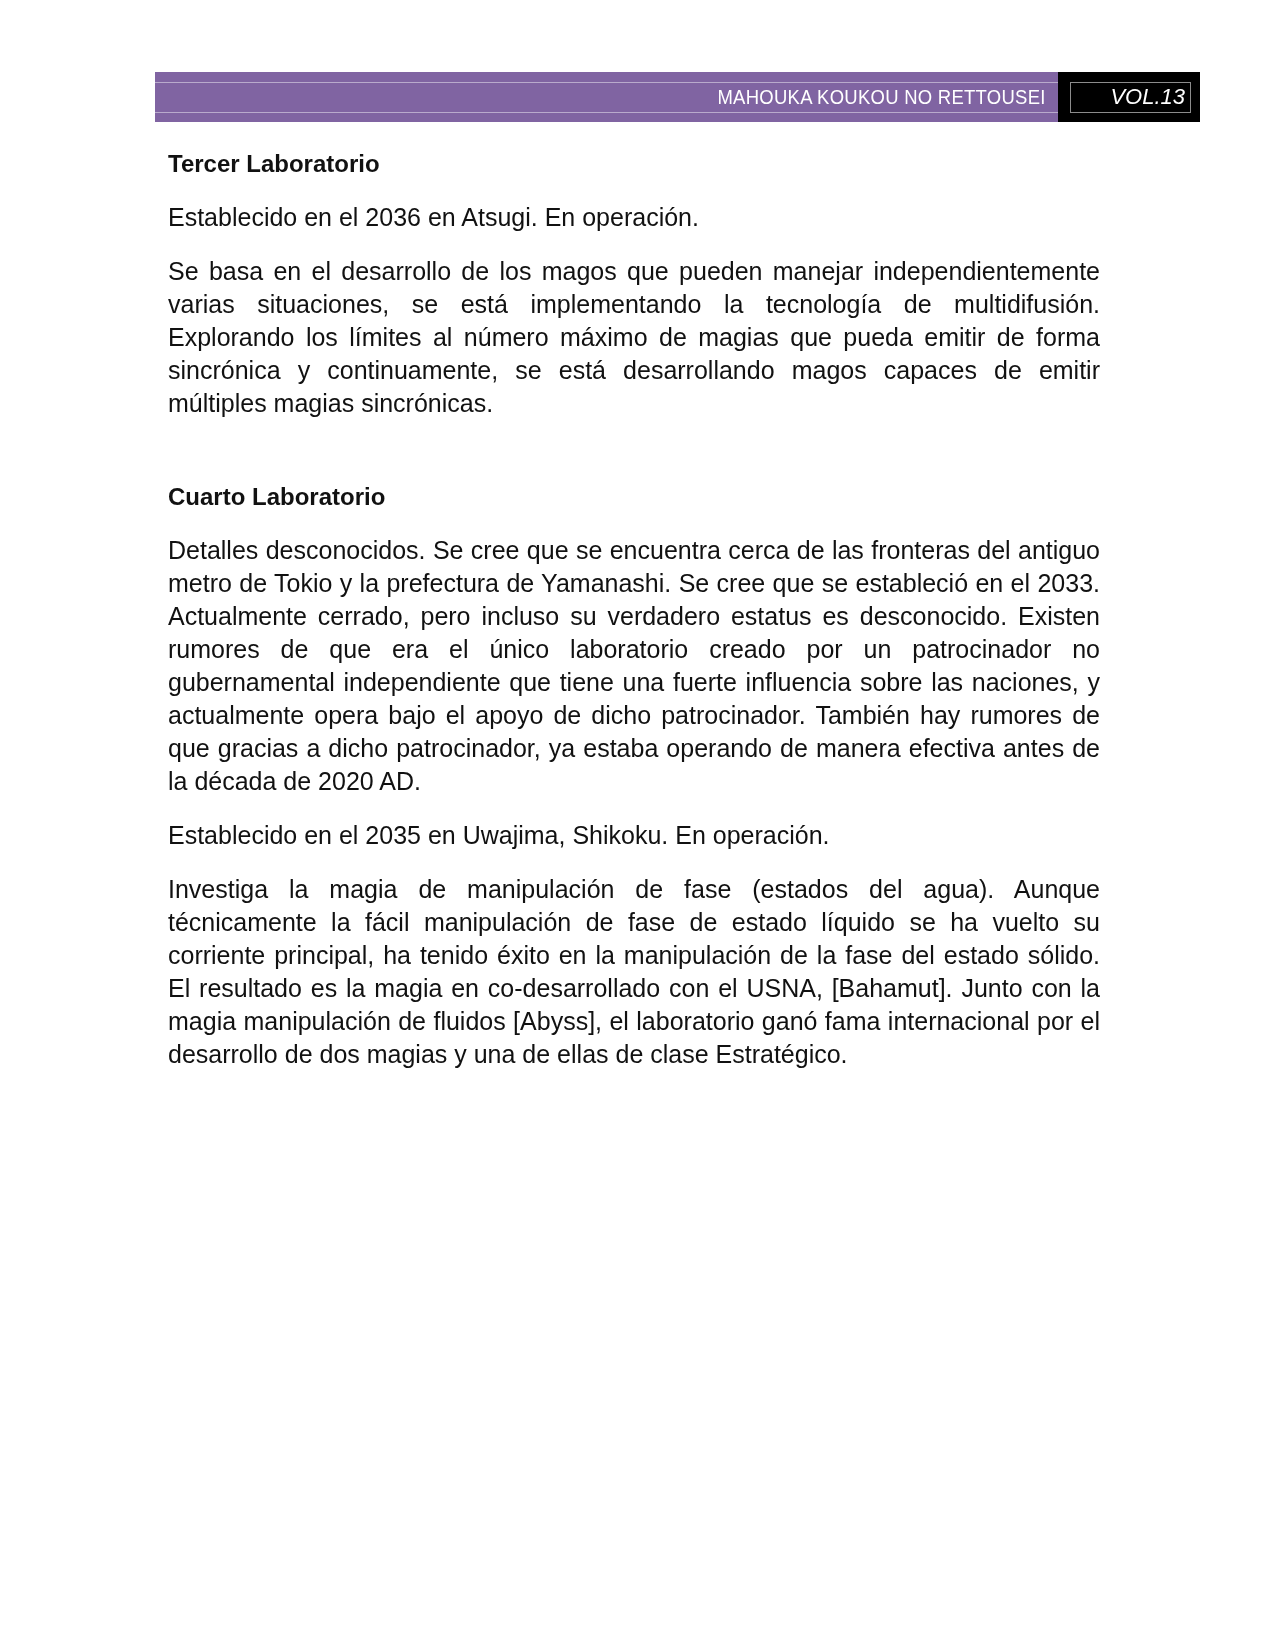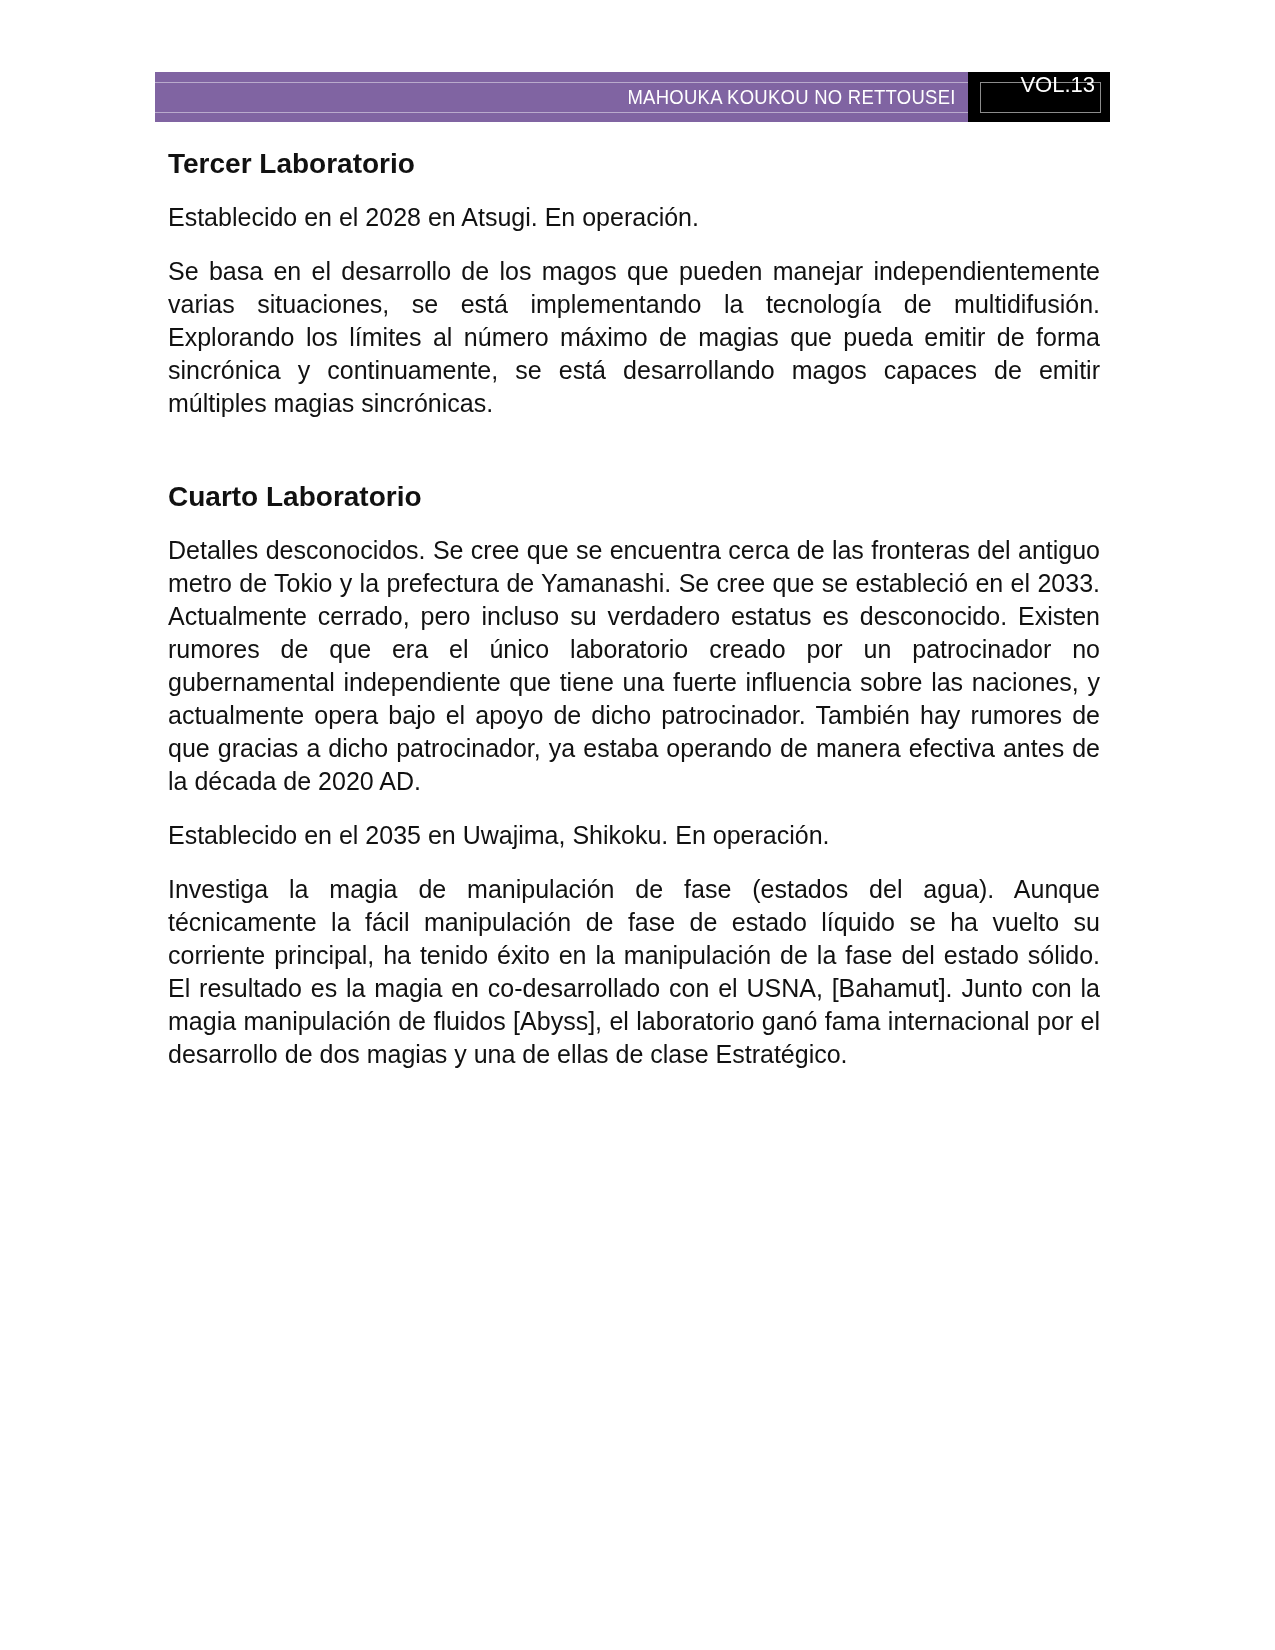--- a/index.html
+++ b/index.html
@@ -16,21 +16,21 @@
     overflow: hidden;
     font-family: "Liberation Sans", sans-serif;
     color: #111111;
   }
 
   
   .banner {
     position: absolute;
     left: 155px;
     top: 72px;
-    width: 955px;
+    width: 1045px;
     height: 50px;
     display: flex;
   }
   .banner-purple {
     position: relative;
     flex: 1 1 auto;
     display: flex;
     align-items: center;
     justify-content: flex-end;
   }
@@ -51,22 +51,23 @@
     color: #ffffff;
     white-space: nowrap;
     padding-right: 14px;
     transform: scaleX(0.88);
     transform-origin: right center;
   }
   .banner-vol {
     position: relative;
     flex: 0 0 142px;
     display: flex;
-    align-items: flex-start;
+    align-items: center;
     justify-content: flex-end;
+    font-style: italic;
   }
   .banner-vol .inner-frame {
     position: absolute;
     left: 12px;
     right: 9px;
     top: 10px;
     bottom: 9px;
     border: 1px solid #8c8c8c;
     pointer-events: none;
   }
@@ -81,21 +82,21 @@
   
   .content {
     position: absolute;
     left: 168px;
     top: 122px;
     width: 932px;
     font-size: 25px;
     line-height: 33px;
   }
   .content h2 {
-    font-size: 28px;
+    font-size: 24px;
     line-height: 33px;
     font-weight: bold;
     margin: 60px 0 21px 0;
     color: #111111;
   }
   .content section:first-child h2 {
     margin-top: 25px;
   }
   .content p {
     margin: 0 0 21px 0;
@@ -115,21 +116,21 @@
     <div class="banner-vol" style="background: rgb(0, 0, 0);">
       <div class="inner-frame"></div>
       <span class="vol-label">VOL.13</span>
     </div>
   </div>
 
   <main class="content">
 
     <section>
       <h2>Tercer Laboratorio</h2>
-      <p>Establecido en el 2028 en Atsugi. En  operación.</p>
+      <p>Establecido en el 2036 en Atsugi. En  operación.</p>
       <p>Se basa en el desarrollo de los magos que pueden manejar independientemente varias situaciones, se está implementando la tecnología de multidifusión. Explorando los límites al número máximo de magias que pueda emitir de forma sincrónica y continuamente, se está desarrollando magos capaces de emitir múltiples magias sincrónicas.</p>
     </section>
 
     <section>
       <h2>Cuarto Laboratorio</h2>
       <p>Detalles desconocidos. Se cree que se encuentra cerca de las fronteras del antiguo metro de Tokio y la prefectura de Yamanashi. Se cree que se estableció en el 2033. Actualmente cerrado, pero incluso su verdadero estatus es desconocido. Existen rumores de que era el único laboratorio creado por un patrocinador no gubernamental independiente que tiene una fuerte influencia sobre las naciones, y actualmente opera bajo el apoyo de dicho patrocinador. También hay rumores de que gracias a dicho patrocinador, ya estaba operando de manera efectiva antes de la década de 2020 AD.</p>
     </section>
 
     <section>
       <p>Establecido en el 2035 en Uwajima, Shikoku. En operación.</p>

